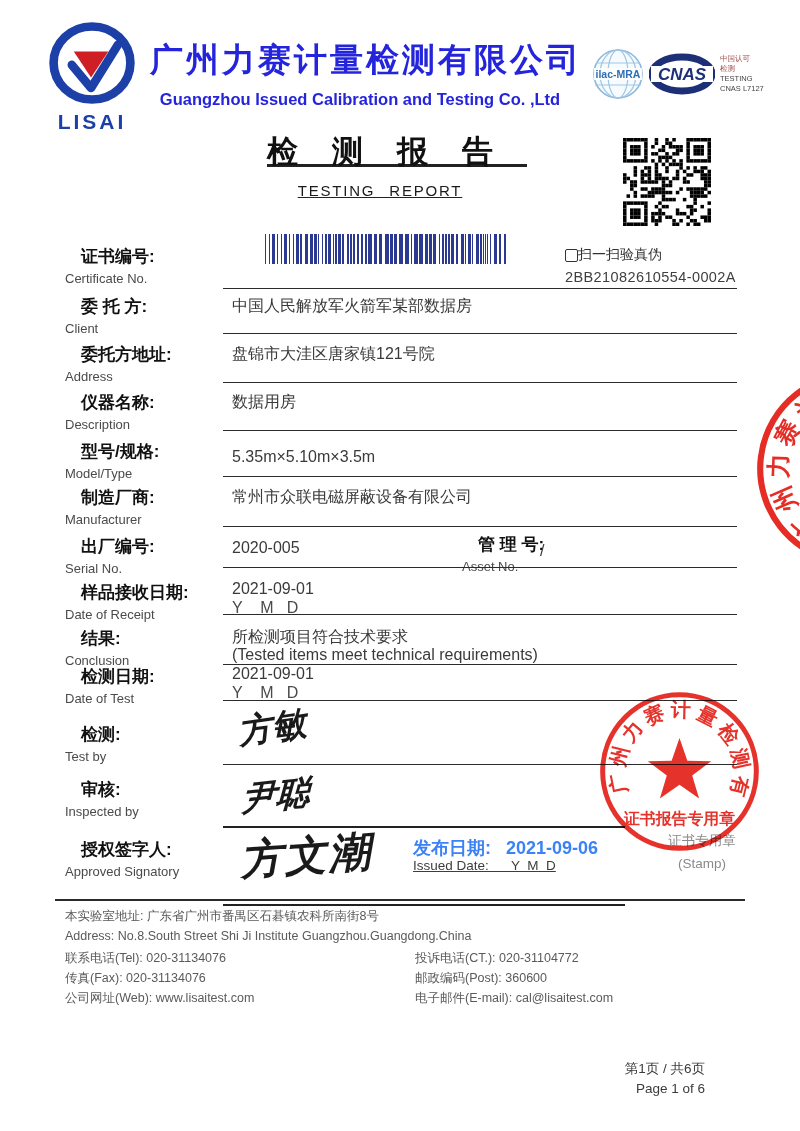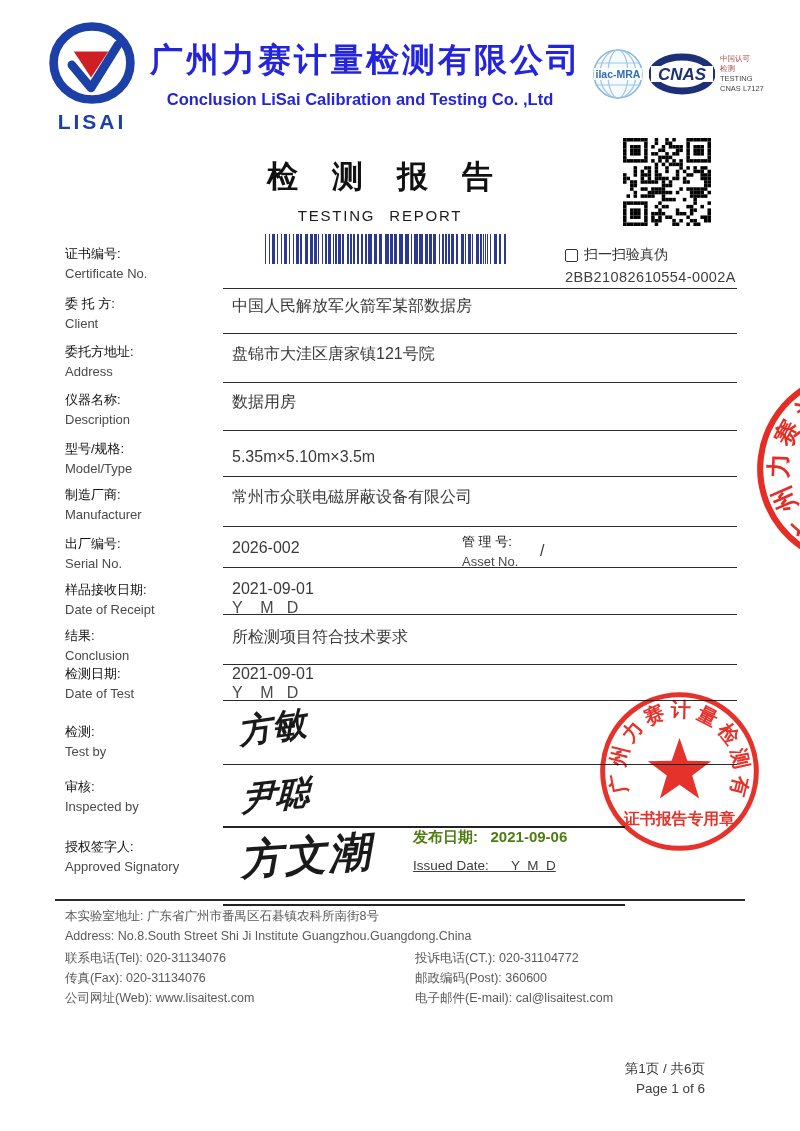--- a/index.html
+++ b/index.html
@@ -10,43 +10,43 @@
   .logo{position:absolute;left:36px;top:22px;width:112px;text-align:center;}
   .logo-text{margin-top:2px;font-size:21px;font-weight:bold;color:#1c3fa8;letter-spacing:3px;}
   .company{position:absolute;left:150px;top:38px;width:420px;text-align:center;}
   .company-zh{font-size:33px;font-weight:bold;color:#2424dc;letter-spacing:3px;white-space:nowrap;}
   .company-en{margin-top:7px;font-size:16.5px;font-weight:bold;color:#2424dc;white-space:nowrap;}
   .accred{position:absolute;left:592px;top:48px;display:flex;align-items:center;gap:5px;}
   .accred-lines{font-size:7.5px;line-height:10px;color:#444;white-space:nowrap;}
   .accred-lines .cn{color:#a34848;}
 
   
-  .title{position:absolute;left:0;top:156px;width:760px;text-align:center;}
+  .title{position:absolute;left:0;top:131px;width:760px;text-align:center;text-decoration:underline;}
   .title-zh{font-size:31px;font-weight:bold;color:#111;letter-spacing:34px;margin-right:-34px;white-space:nowrap;}
   .title-en{margin-top:9px;font-size:15px;color:#1b1b1b;letter-spacing:1.8px;word-spacing:8px;}
   .qr{position:absolute;left:623px;top:138px;}
 
   
   .rows{position:absolute;left:60px;top:238px;width:680px;height:650px;}
   .row{position:absolute;left:0;width:680px;}
   .lab{position:absolute;left:5px;top:6px;}
-  .lab .zh{font-size:13px;font-weight:normal;color:#111;white-space:nowrap;}
+  .lab .zh{font-size:17px;font-weight:bold;color:#111;white-space:nowrap;margin-left:16px;}
   .lab .en{margin-top:3px;font-size:13px;color:#4a4a4a;white-space:nowrap;}
   .val{position:absolute;left:172px;top:7px;font-size:16px;color:#3a3a3a;white-space:nowrap;}
   .ymd{white-space:pre;color:#4a4a4a;}
   .rule{position:absolute;left:163px;right:3px;bottom:0;border-bottom:1.6px solid #2b2b2b;}
   .rule-short{position:absolute;left:163px;width:402px;border-bottom:2.2px solid #222;}
   .barcode{position:absolute;left:205px;top:-4px;}
   .verify{position:absolute;left:505px;top:8px;}
-  .verify-l1{display:flex;align-items:center;gap:6px;font-size:14px;color:#333;}
+  .verify-l1{display:flex;align-items:center;font-size:14px;color:#333;}
   .scan-box{display:inline-block;width:11px;height:11px;border:1.6px solid #333;border-radius:2px;}
   .verify-l2{margin-top:5px;font-size:14.5px;color:#3f3f3f;letter-spacing:.4px;}
   .sig{position:absolute;font-family:"DejaVu Serif","Liberation Serif",serif;
        font-style:italic;font-weight:bold;color:#1a1a1a;white-space:nowrap;}
-  .iss1{position:absolute;left:353px;top:2px;font-size:15px;font-weight:bold;color:#4d7c0f;white-space:nowrap;}
+  .iss1{position:absolute;left:353px;top:10px;font-size:18px;font-weight:bold;color:#3b82f6;white-space:nowrap;}
   .iss2{position:absolute;left:353px;top:32px;font-size:13.5px;color:#3d3d3d;white-space:pre;text-decoration:underline;}
 
   
   .stamp-caption{position:absolute;left:632px;top:832px;width:140px;text-align:center;
                  color:#8a8a8a;font-size:13.5px;z-index:1;}
   .stamp-caption .en{margin-top:6px;}
   .seal-main{position:absolute;left:596px;top:688px;width:167px;height:167px;z-index:2;
              opacity:.88;mix-blend-mode:multiply;}
   .seal-edge{position:absolute;left:752px;top:366px;width:205px;height:205px;z-index:2;
              opacity:.9;mix-blend-mode:multiply;transform:rotate(-38deg);}
@@ -65,21 +65,21 @@
     <svg width="96" height="82" viewBox="0 0 100 84">
       <ellipse cx="50" cy="42" rx="40" ry="38" fill="none" stroke="#1c3fa8" stroke-width="9"></ellipse>
       <polygon points="31,30 67,30 49,57" fill="#cf1f25"></polygon>
       <path d="M29 44 L49 68 L77 23" fill="none" stroke="#1c3fa8" stroke-width="9" stroke-linecap="round" stroke-linejoin="round"></path>
     </svg>
     <div class="logo-text">LISAI</div>
   </div>
 
   <div class="company">
     <div class="company-zh">广州力赛计量检测有限公司</div>
-    <div class="company-en">Conclusion LiSai Calibration and Testing Co. ,Ltd</div>
+    <div class="company-en">Guangzhou Issued Calibration and Testing Co. ,Ltd</div>
   </div>
 
   <div class="accred">
     <svg width="52" height="52" viewBox="0 0 52 52">
       <circle cx="26" cy="26" r="24" fill="#f6fbff" stroke="#8ab9dc" stroke-width="1.6"></circle>
       <ellipse cx="26" cy="26" rx="10" ry="24" fill="none" stroke="#9fc6e2" stroke-width="1.2"></ellipse>
       <ellipse cx="26" cy="26" rx="18" ry="24" fill="none" stroke="#9fc6e2" stroke-width="1.2"></ellipse>
       <line x1="4" y1="15" x2="48" y2="15" stroke="#9fc6e2" stroke-width="1.2"></line>
       <line x1="3" y1="37" x2="49" y2="37" stroke="#9fc6e2" stroke-width="1.2"></line>
       <rect x="2" y="20" width="48" height="12" fill="rgba(255,255,255,.88)"></rect>
@@ -524,21 +524,21 @@
       </div>
       <div class="val" style="top:10px">常州市众联电磁屏蔽设备有限公司</div>
       <div class="rule"></div>
     </div>
 
     <div class="row" style="top:289px;height:41px">
       <div class="lab" style="top:8px">
         <div class="zh">出厂编号:</div>
         <div class="en">Serial No.</div>
       </div>
-      <div class="val" style="top:12px">2026-002</div>
+      <div class="val" style="top:12px">2020-005</div>
       <div class="lab" style="left:402px;top:6px">
         <div class="zh">管 理 号:</div>
         <div class="en">Asset No.</div>
       </div>
       <div class="val" style="left:480px;top:15px">/</div>
       <div class="rule"></div>
     </div>
 
     <div class="row" style="top:330px;height:47px">
       <div class="lab" style="top:13px">
@@ -549,20 +549,21 @@
       <div class="val ymd" style="top:31px">Y    M   D</div>
       <div class="rule"></div>
     </div>
 
     <div class="row" style="top:377px;height:50px">
       <div class="lab" style="top:12px">
         <div class="zh">结果:</div>
         <div class="en">Conclusion</div>
       </div>
       <div class="val" style="top:12px">所检测项目符合技术要求</div>
+      <div class="val" style="top:31px">(Tested items meet technical requirements)</div>
       <div class="rule"></div>
     </div>
 
     <div class="row" style="top:415px;height:48px">
       <div class="lab" style="top:12px">
         <div class="zh">检测日期:</div>
         <div class="en">Date of Test</div>
       </div>
       <div class="val" style="top:12px">2021-09-01</div>
       <div class="val ymd" style="top:31px">Y    M   D</div>
@@ -597,20 +598,24 @@
         <span>发布日期:</span>
         <span>&nbsp;</span>
         <span>2021-09-06</span>
       </div>
       <div class="iss2">Issued Date:      Y  M  D</div>
       <div class="rule-short" style="bottom:0"></div>
     </div>
 
   </div>
 
+  <div class="stamp-caption">
+    <div>证书专用章</div>
+    <div class="en">(Stamp)</div>
+  </div>
 
   <svg class="seal-main" viewBox="0 0 200 200">
     <defs>
       <path id="arcA" d="M 40.2 127.9 A 66 66 0 1 1 159.8 127.9" fill="none"></path>
     </defs>
     <circle cx="100" cy="100" r="92" fill="none" stroke="#e2150d" stroke-width="6"></circle>
     <polygon fill="#e2150d" points="100,60 109.4,87.1 138,87.6 115.2,104.9 123.5,132.4 100,116 76.5,132.4 84.8,104.9 62,87.6 90.6,87.1"></polygon>
     <text font-size="24" font-weight="bold" fill="#e2150d">
       <textPath href="#arcA" startOffset="4" textLength="348">广州力赛计量检测有限公司</textPath>
     </text>

